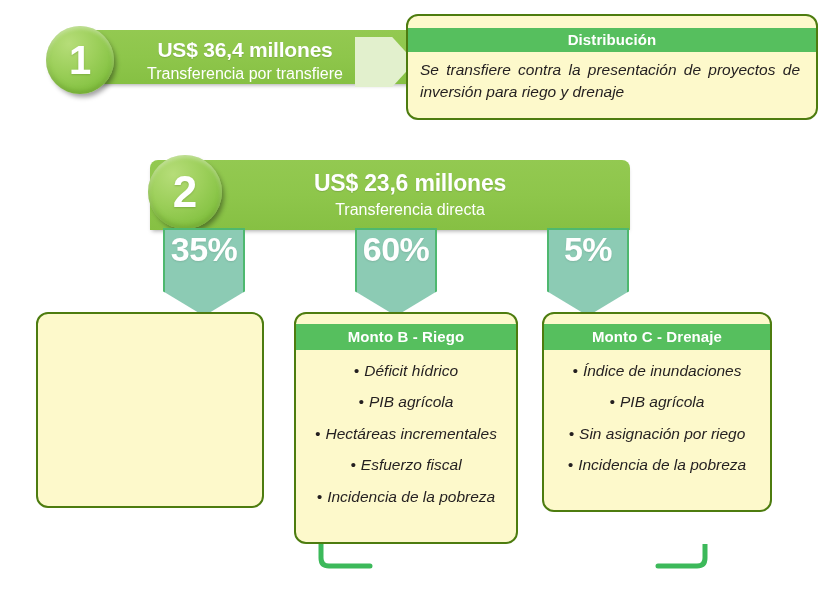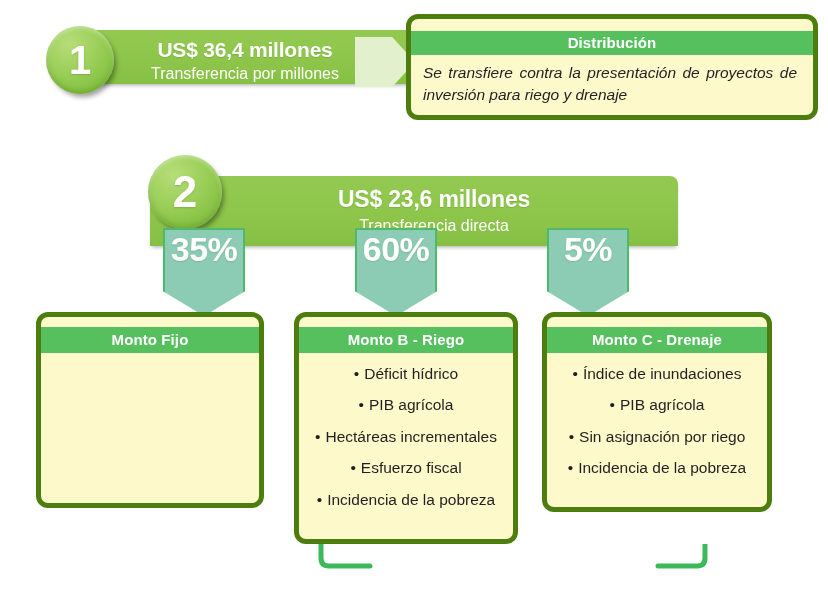--- a/index.html
+++ b/index.html
@@ -26,23 +26,22 @@
     border-radius: 6px;
     box-shadow: 0 3px 4px -2px rgba(0,0,0,0.35);
   }
   .bar1 {
     left: 60px; top: 30px;
     width: 360px; height: 54px;
     border-radius: 8px 4px 4px 8px;
   }
   .bar2 {
     left: 150px; top: 160px;
-    width: 528px; height: 70px;
+    width: 480px; height: 70px;
     border-radius: 8px 8px 0 0;
-    margin-top: 16px;
   }
 
   .bar-text {
     position: absolute;
     left: 0; right: 0;
     text-align: center;
     color: #ffffff;
     pointer-events: none;
   }
   .bar1 .amount {
@@ -107,21 +106,21 @@
     left: 355px; top: 37px;
     width: 60px; height: 50px;
     background: #e2f0cd;
     clip-path: polygon(0% 0%, 62% 0%, 100% 50%, 62% 100%, 0% 100%);
   }
 
   
   .card {
     position: absolute;
     background: #fdf9cb;
-    border: 5px solid #4d7c0f;
+    border: 2px solid #4d7c0f;
     border-radius: 12px;
     overflow: hidden;
     box-sizing: border-box;
   }
   .card-header {
     background: #56bf5e;
     color: #ffffff;
     font-weight: bold;
     text-align: center;
     letter-spacing: 0.1px;
@@ -207,20 +206,21 @@
     margin: 0;
     padding: 10px 8px 0 8px;
     text-align: center;
     font-size: 15.5px;
     line-height: 1.45;
     color: #231f20;
   }
   .bullet-list li {
     margin: 0 0 9px 0;
     white-space: nowrap;
+    font-style: italic;
   }
   .bullet-list li::before {
     content: "\2022";
     margin-right: 5px;
   }
 
   
   .bracket {
     position: absolute;
     left: 318px;
@@ -239,21 +239,21 @@
     letter-spacing: 0.1px;
   }
 </style>
 </head>
 <body>
 
 <div id="canvas">
 
   <div class="green-bar bar1">
     <div class="bar-text amount">US$ 36,4 millones</div>
-    <div class="bar-text subtitle">Transferencia por millones</div>
+    <div class="bar-text subtitle">Transferencia por transfiere</div>
   </div>
   <div class="inner-arrow"></div>
   <div class="badge badge1">
     <span>1</span>
   </div>
 
   <div class="card card-dist">
     <div class="card-header">Distribución</div>
     <div class="card-body">Se transfiere contra la presentación de proyectos de inversión para riego y drenaje</div>
   </div>
@@ -269,21 +269,20 @@
   <div class="pennant pn1"></div>
   <div class="pennant-label pn1">35%</div>
 
   <div class="pennant pn2"></div>
   <div class="pennant-label pn2">60%</div>
 
   <div class="pennant pn3"></div>
   <div class="pennant-label pn3">5%</div>
 
   <div class="card card-b card-fijo">
-    <div class="card-header">Monto Fijo</div>
   </div>
 
   <div class="card card-b card-riego">
     <div class="card-header">Monto B - Riego</div>
     <ul class="bullet-list">
       <li>Déficit hídrico</li>
       <li>PIB agrícola</li>
       <li>Hectáreas incrementales</li>
       <li>Esfuerzo fiscal</li>
       <li>Incidencia de la pobreza</li>

